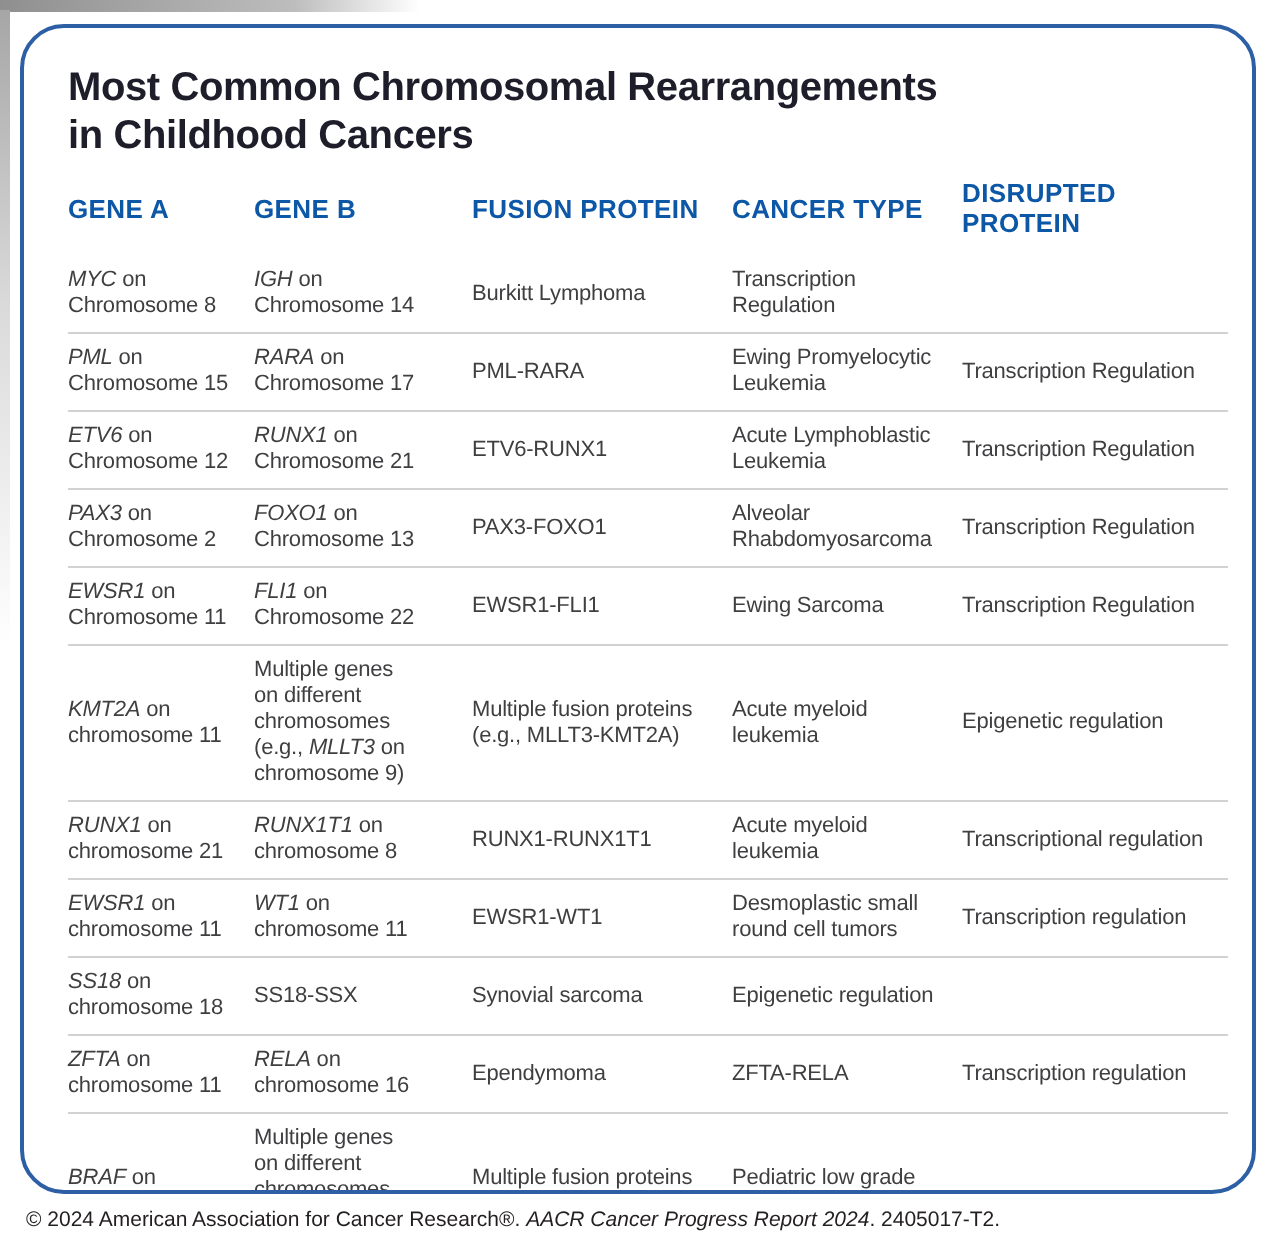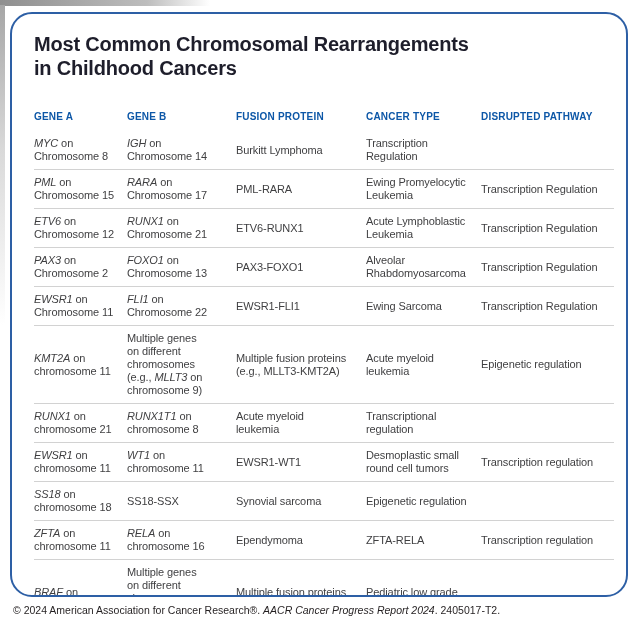--- a/index.html
+++ b/index.html
@@ -19,27 +19,27 @@
   .edge-top{position:absolute;left:0;top:0;width:210px;height:6px;
     background:linear-gradient(to right,#8f8f8f,#bdbdbd 70%,rgba(255,255,255,0));}
   .edge-left{position:absolute;left:0;top:5px;width:5px;height:320px;
     background:linear-gradient(to bottom,#a6a6a6,#d9d9d9 45%,rgba(255,255,255,0));}
 
   .card{position:absolute;left:10px;top:12px;width:618px;height:585px;
     border:2px solid var(--border-blue,#2d5fa5);border-radius:22px;
     background:#ffffff;padding:18px 12px 8px 22px;overflow:hidden;}
 
   .title{color:var(--title-dark,#1e1e2b);font-size:20px;line-height:24px;
-    font-weight:bold;letter-spacing:-0.2px;margin-bottom:27px;}
+    font-weight:bold;letter-spacing:-0.2px;margin-bottom:5px;}
 
   .grid{display:grid;grid-template-columns:93px 109px 130px 115px 1fr;
     column-gap:0;align-items:center;}
 
   .thead{margin-bottom:3px;}
-  .hcell{color:var(--accent-blue,#0d57a7);font-size:10px;font-weight:bold;
+  .hcell{color:var(--accent-blue,#0d57a7);font-size:13px;font-weight:bold;
     letter-spacing:0.2px;padding:4px 6px 6px 0;}
 
   .row{border-bottom:1px solid var(--divider,#d2d2d2);}
   .row:last-child{border-bottom:none;}
   .cell{color:var(--body-text,#3f3f41);font-size:11px;line-height:13px;
     letter-spacing:-0.1px;white-space:pre-line;padding:6px 8px 6px 0;}
   .it{font-style:italic;}
 
   .footer{position:absolute;left:13px;top:604px;width:620px;
     font-family:Liberation Sans, sans-serif;font-size:10.5px;line-height:13px;
@@ -56,21 +56,21 @@
     <div class="title">
       <span>Most Common Chromosomal Rearrangements</span><br>
       <span>in Childhood Cancers</span>
     </div>
 
     <div class="grid thead">
       <div class="hcell">GENE A</div>
       <div class="hcell">GENE B</div>
       <div class="hcell">FUSION PROTEIN</div>
       <div class="hcell">CANCER TYPE</div>
-      <div class="hcell">DISRUPTED PATHWAY</div>
+      <div class="hcell">DISRUPTED PROTEIN</div>
     </div>
 
     <div id="rows">
   <div class="grid row">
     <div class="cell"><span class="it">MYC</span><span> on
 Chromosome 8</span></div>
     <div class="cell"><span class="it">IGH</span><span> on
 Chromosome 14</span></div>
     <div class="cell"><span>Burkitt Lymphoma</span></div>
     <div class="cell"><span>Transcription Regulation</span></div>
@@ -132,20 +132,21 @@
     <div class="cell"><span>Acute myeloid
 leukemia</span></div>
     <div class="cell"><span>Epigenetic regulation</span></div>
   </div>
 
   <div class="grid row">
     <div class="cell"><span class="it">RUNX1</span><span> on
 chromosome 21</span></div>
     <div class="cell"><span class="it">RUNX1T1</span><span> on
 chromosome 8</span></div>
+    <div class="cell"><span>RUNX1-RUNX1T1</span></div>
     <div class="cell"><span>Acute myeloid
 leukemia</span></div>
     <div class="cell"><span>Transcriptional regulation</span></div>
   </div>
 
   <div class="grid row">
     <div class="cell"><span class="it">EWSR1</span><span> on
 chromosome 11</span></div>
     <div class="cell"><span class="it">WT1</span><span> on
 chromosome 11</span></div>

